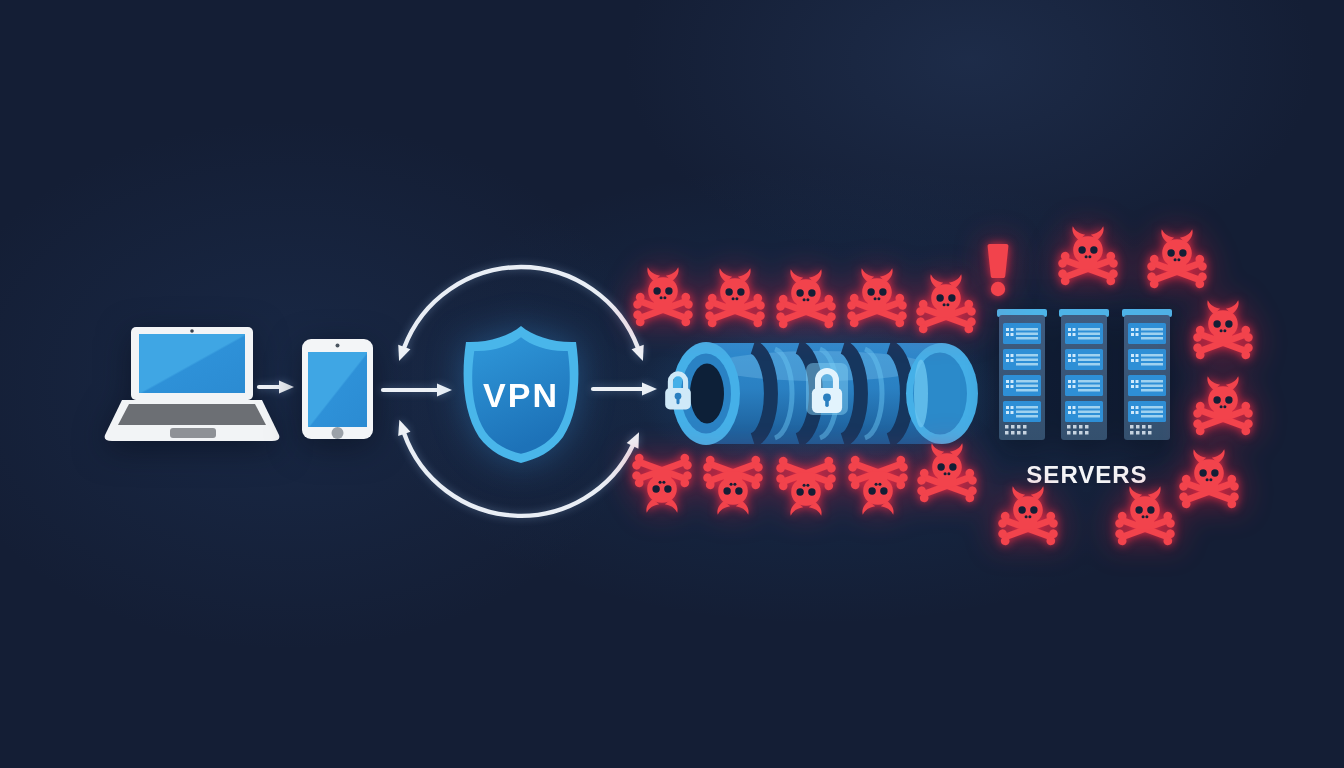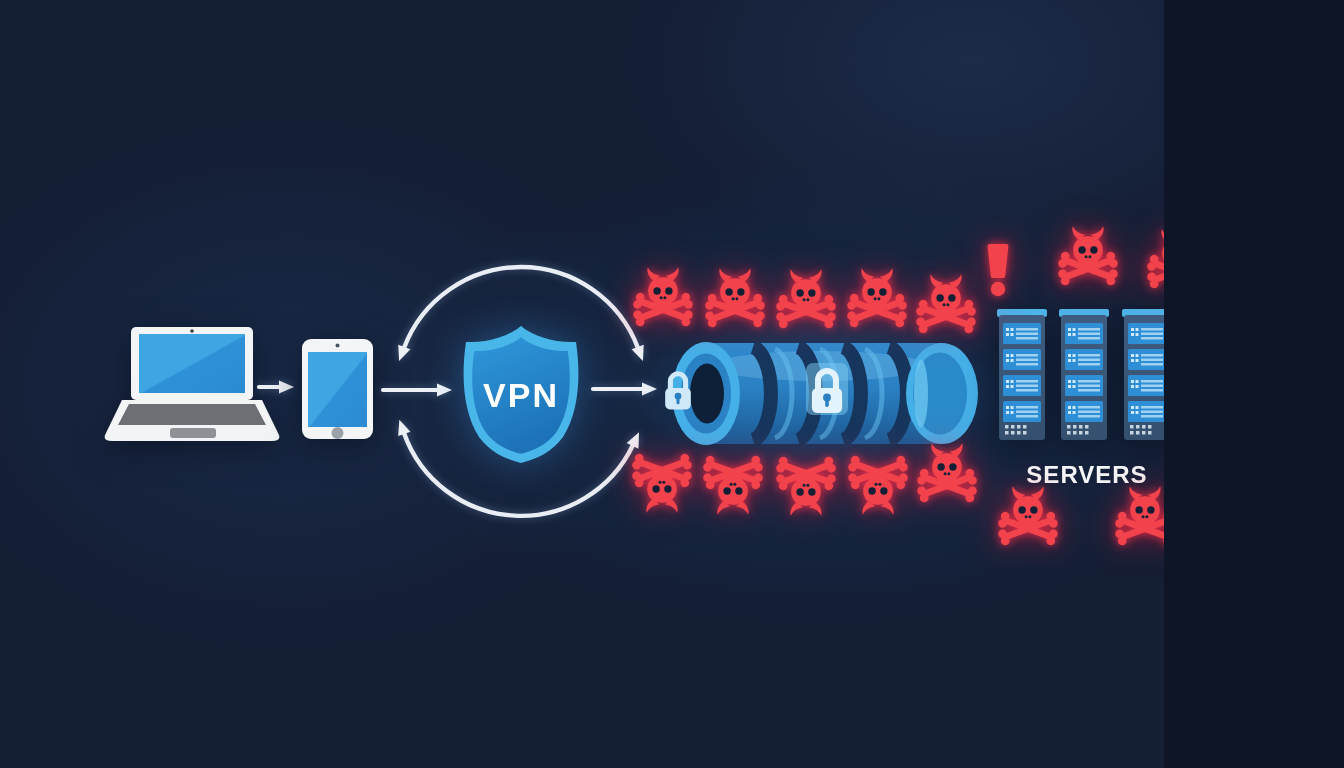--- a/index.html
+++ b/index.html
@@ -1,17 +1,17 @@
 <!DOCTYPE html>
 <html><head>
 <meta charset="utf-8">
 <style>
   html,body{margin:0;padding:0;background:#0d1526;}
   .stage{
-    position:relative;width:1164px;height:768px;overflow:hidden;
+    position:relative;width:1344px;height:768px;overflow:hidden;
     font-family:"Liberation Sans",sans-serif;
     background:
       radial-gradient(480px 300px at 970px 60px, rgba(48,72,114,.32), rgba(48,72,114,0) 72%),
       radial-gradient(520px 380px at 290px 385px, rgba(48,90,150,.18), rgba(48,90,150,0) 70%),
       radial-gradient(620px 320px at 820px 395px, rgba(35,120,200,.15), rgba(35,120,200,0) 72%),
       #141e35;
   }
   svg text{font-family:"Liberation Sans",sans-serif;}
   .glow-red{filter:drop-shadow(0 0 5px rgba(255,45,70,.85)) drop-shadow(0 0 16px rgba(255,25,60,.45));}
   .glow-blue{filter:drop-shadow(0 0 18px rgba(60,160,240,.35));}

